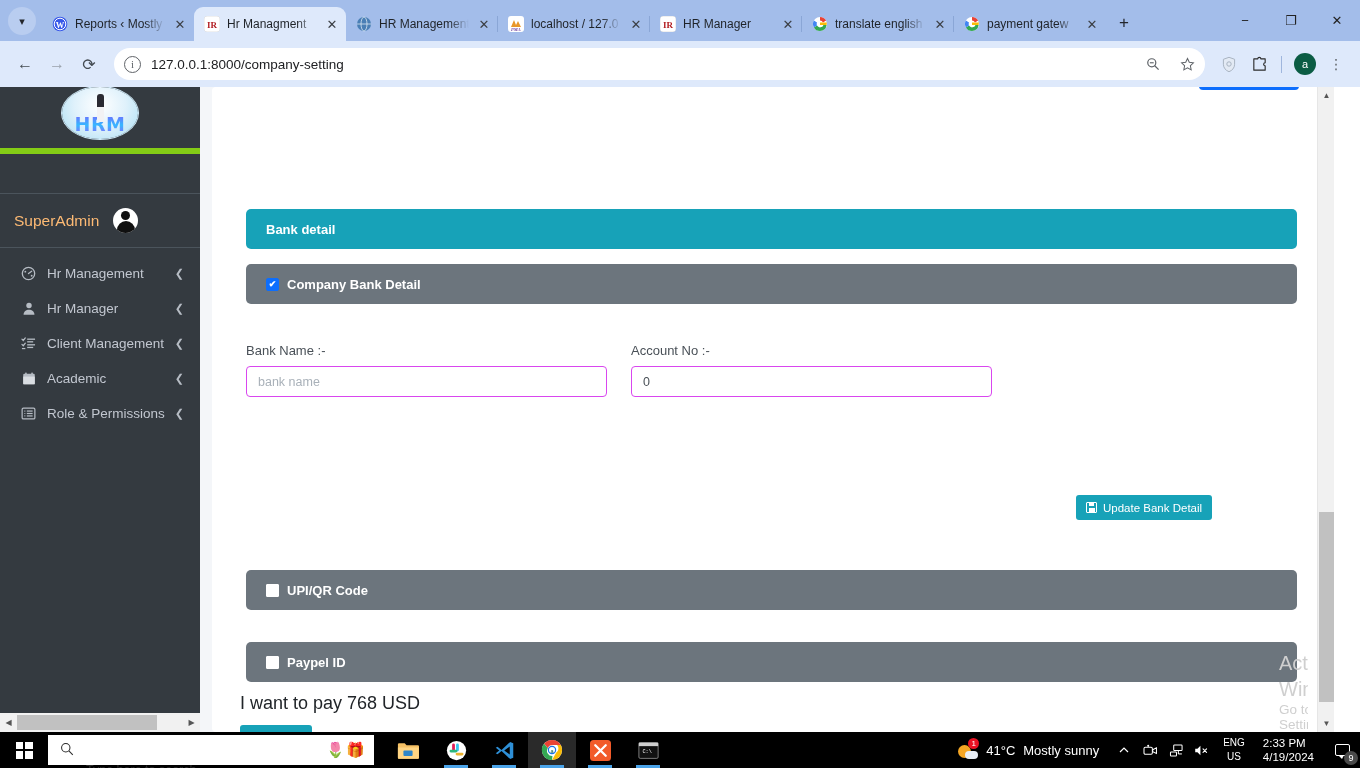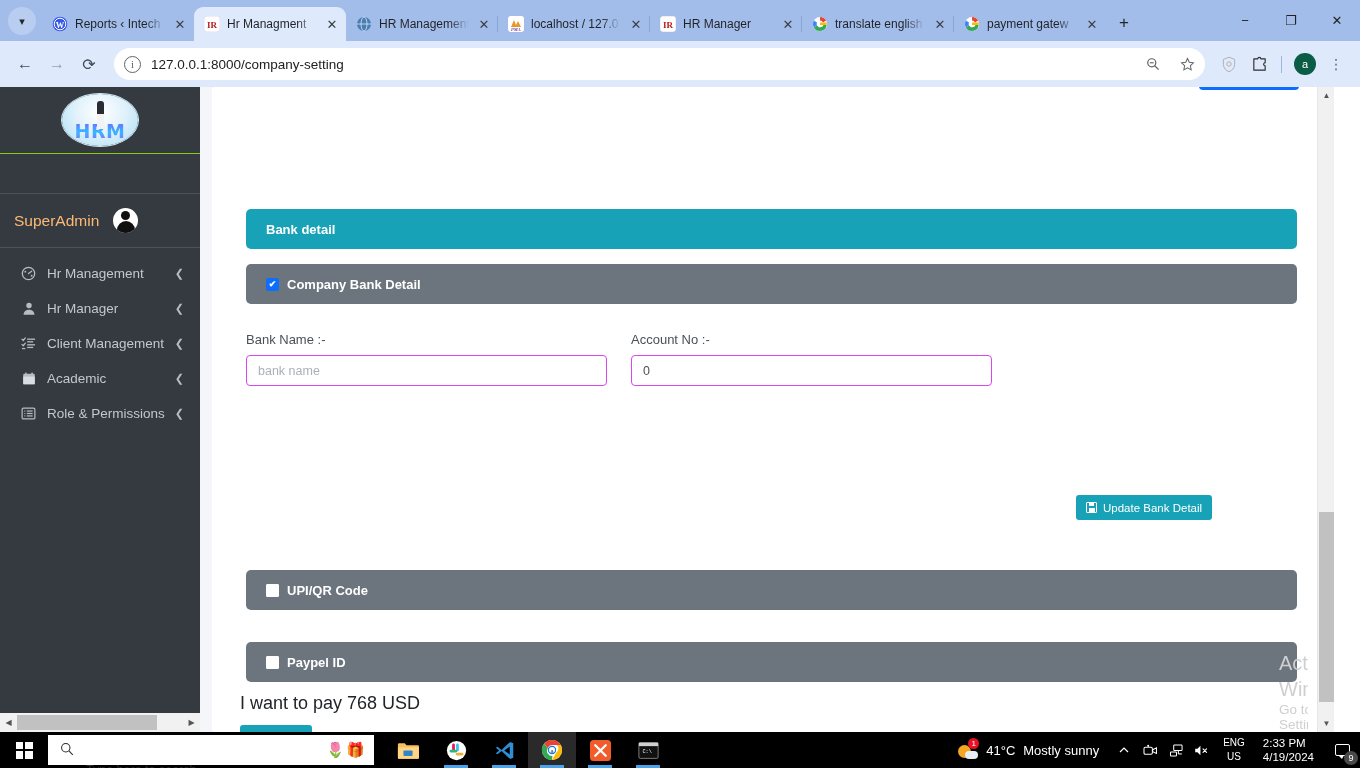--- a/index.html
+++ b/index.html
@@ -156,22 +156,22 @@
   
   .sidebar {
     position: absolute;
     left: 0; top: 0;
     width: 200px; height: 626px;
     background: #343a40;
     color: #c2c7d0;
   }
   .brand {
     height: 67px;
-    display: flex; align-items: center; justify-content: center;
-    border-bottom: 1px solid #84cc16;
+    display: flex; align-items: flex-start; justify-content: center;
+    border-bottom: 6px solid #84cc16;
   }
   .logo-oval {
     width: 76px; height: 52px;
     border-radius: 50%;
     background: radial-gradient(ellipse at 50% 35%, #ffffff 0%, #dff1fb 48%, #bfe6f7 78%, #a8dcf2 100%);
     position: relative;
     display: flex; align-items: flex-end; justify-content: center;
     overflow: hidden;
     box-shadow: 0 0 0 1px #cfe9f7;
   }
@@ -305,21 +305,21 @@
   }
   .cbox.unchecked {
     background: #ffffff;
     border: 1px solid #ffffff;
     border-radius: 1px;
   }
 
   
   .form-area { position: absolute; left: 34px; top: 245px; width: 1051px; }
   .form-row { display: flex; gap: 24px; margin-bottom: 18px; }
-  .form-col { width: 361px; }
+  .form-col { width: 361px; margin-top: 11px; }
   .flabel {
     font-size: 13px; color: #495057;
     display: block; margin-bottom: 8px;
   }
   .finput {
     width: 100%; height: 31px;
     border: 1px solid #d946ef;
     border-radius: 4px;
     padding: 0 11px;
     font-size: 12.5px;
@@ -532,21 +532,21 @@
     </div>
 
     <div class="tab inactive">
       <span class="favicon">
         <svg width="16" height="16" viewBox="0 0 16 16">
             <circle cx="8" cy="8" r="7.3" fill="#3858e9"></circle>
             <circle cx="8" cy="8" r="5.8" fill="none" stroke="#fff" stroke-width="1"></circle>
             <text x="8" y="11.6" font-size="8.5" fill="#fff" text-anchor="middle" font-family="Liberation Serif, serif">W</text>
           </svg>
       </span>
-      <span class="t-title">Reports ‹ Intech</span>
+      <span class="t-title">Reports ‹ Mostly</span>
       <span class="t-close">✕</span>
     </div>
 
     <div class="tab active">
       <span class="favicon">
         <svg width="16" height="16" viewBox="0 0 16 16">
             <rect width="16" height="16" rx="3" fill="#fff" stroke="#cfcfcf" stroke-width=".6"></rect>
             <text x="8" y="11.8" font-size="9" fill="#b32024" text-anchor="middle" font-family="Liberation Serif, serif" font-weight="bold">IR</text>
           </svg>
       </span>

